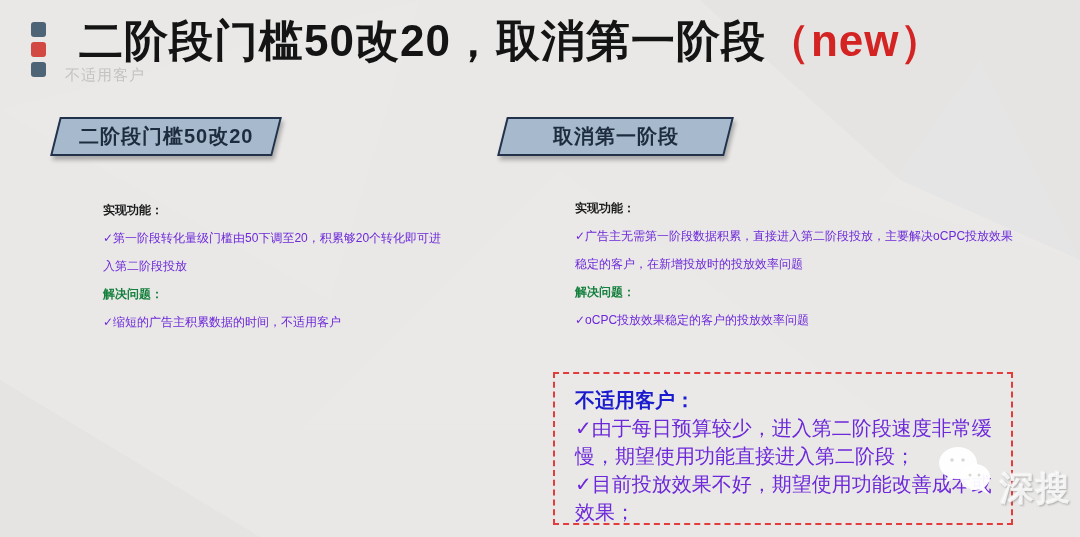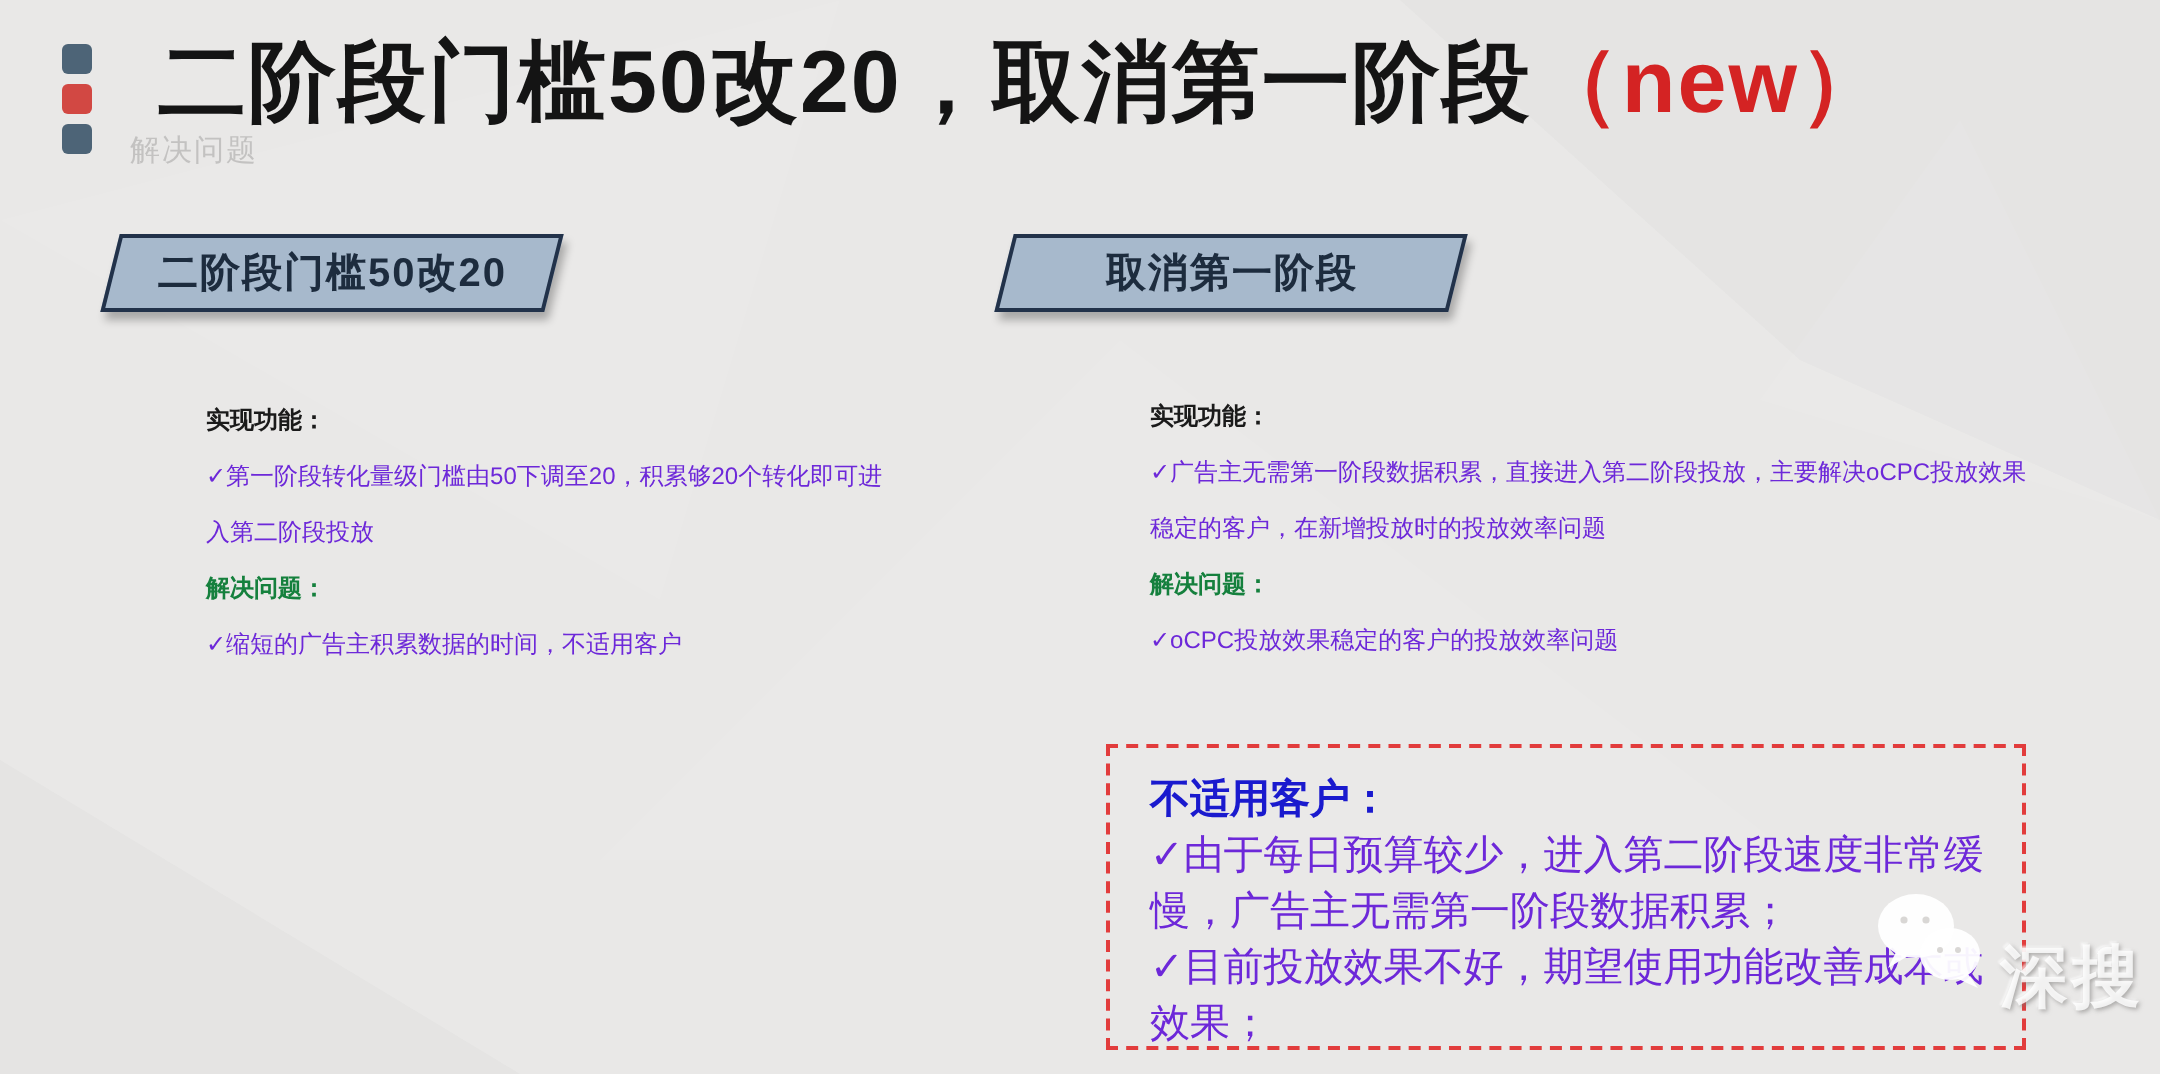--- a/index.html
+++ b/index.html
@@ -80,21 +80,21 @@
   </svg>
 
   <div class="squares">
     <span class="sq sq-slate"></span>
     <span class="sq sq-red"></span>
     <span class="sq sq-slate"></span>
   </div>
 
   <h1 class="page-title"><span>二阶段门槛50改20，取消第一阶段</span><span class="hl">（new）</span></h1>
 
-  <div class="subtitle">解决问题</div>
+  <div class="subtitle">不适用客户</div>
 
   <div class="banner banner-left">
     <span class="banner-label">二阶段门槛50改20</span>
   </div>
 
   <div class="banner banner-right">
     <span class="banner-label">取消第一阶段</span>
   </div>
 
   <div class="col col-left">
@@ -106,21 +106,21 @@
 
   <div class="col col-right">
     <div class="sec-h">实现功能：</div>
     <div class="sec-b">✓广告主无需第一阶段数据积累，直接进入第二阶段投放，主要解决oCPC投放效果稳定的客户，在新增投放时的投放效率问题</div>
     <div class="sec-h red">解决问题：</div>
     <div class="sec-b">✓oCPC投放效果稳定的客户的投放效率问题</div>
   </div>
 
   <div class="notice-box">
     <div class="sec-h blue">不适用客户：</div>
-    <div class="sec-b">✓由于每日预算较少，进入第二阶段速度非常缓慢，广告主无需第一阶段数据积累；</div>
+    <div class="sec-b">✓由于每日预算较少，进入第二阶段速度非常缓慢，期望使用功能直接进入第二阶段；</div>
     <div class="sec-b">✓目前投放效果不好，期望使用功能改善成本或效果；</div>
   </div>
 
   <div class="watermark">
     <svg class="wm-icon" viewBox="0 0 62 52">
       <ellipse cx="24" cy="19" rx="19" ry="16" fill="#ffffff" opacity="0.95"></ellipse>
       <path d="M14 32 L10 40 L20 34 Z" fill="#ffffff" opacity="0.95"></path>
       <ellipse cx="41" cy="33" rx="15" ry="13" fill="#ffffff" opacity="0.95"></ellipse>
       <path d="M50 43 L55 50 L44 45 Z" fill="#ffffff" opacity="0.95"></path>
       <circle cx="18" cy="16" r="1.8" fill="#d9d7d5"></circle>

